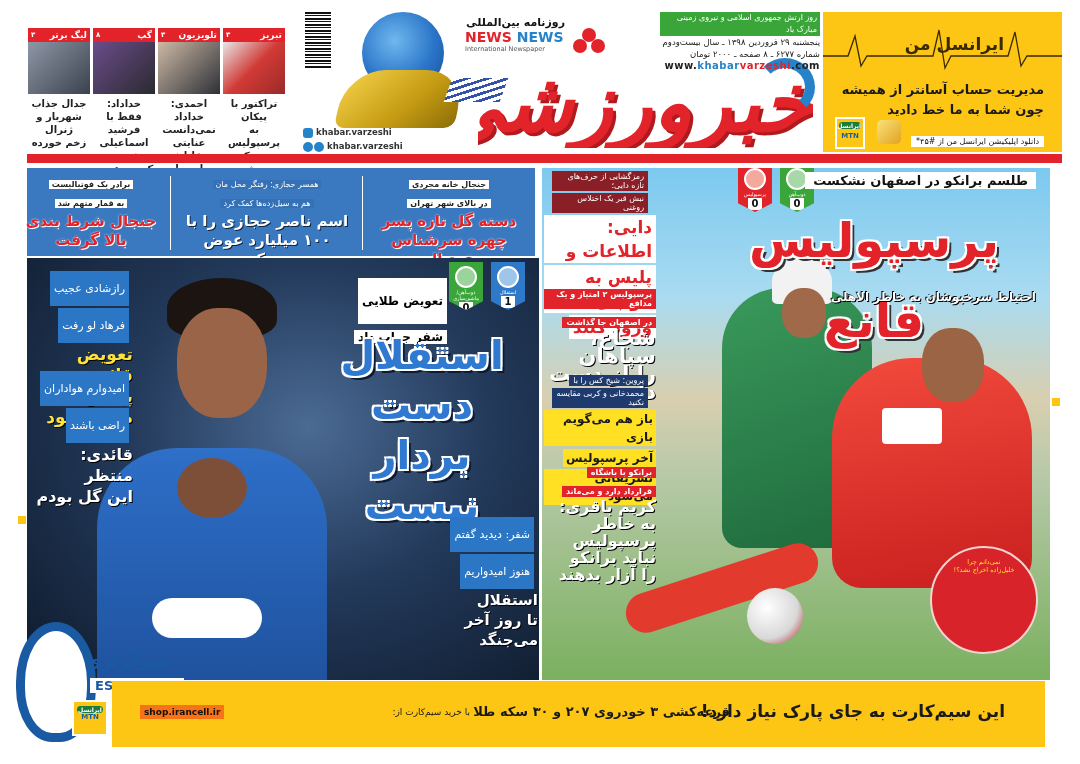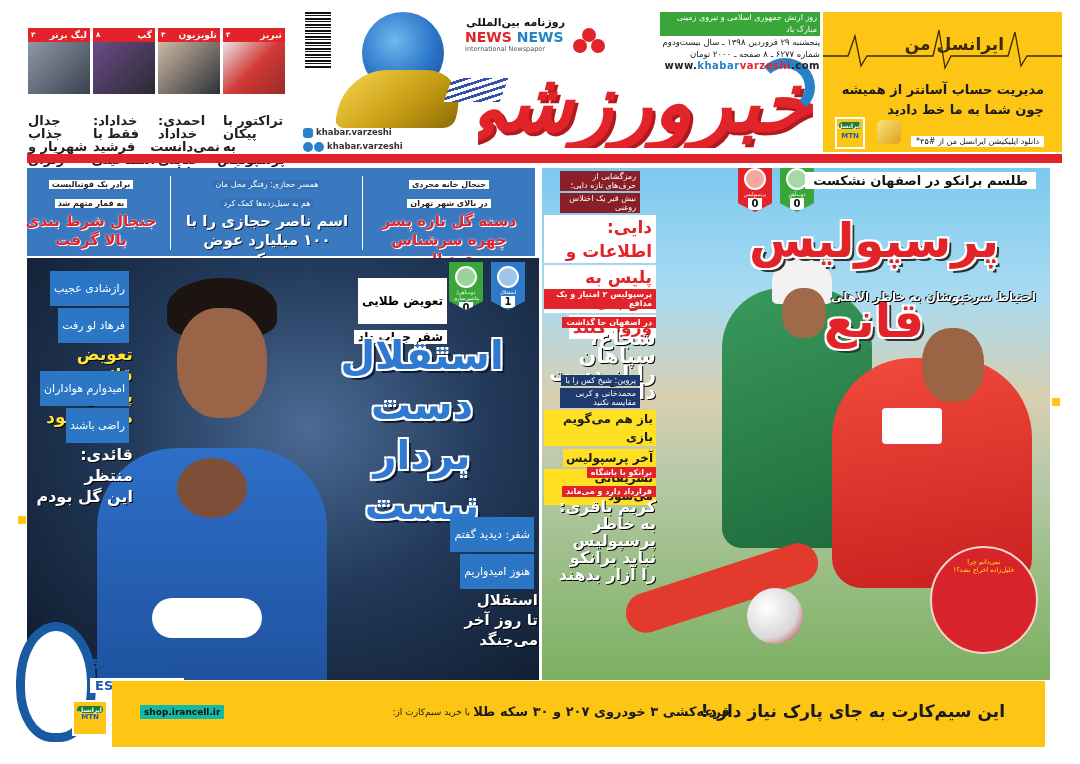--- a/index.html
+++ b/index.html
@@ -6,21 +6,21 @@
 html,body{width:1080px;height:764px;overflow:hidden;background:#fff}
 body{position:relative;font-family:"DejaVu Sans",sans-serif;direction:rtl}
 .abs{position:absolute}
 .redline{position:absolute;height:9px;background:#e3232a}
 
 
 .mini{position:absolute;top:28px;width:62px;height:128px}
 .mini .cap{height:14px;background:#e3232a;color:#fff;font-size:9px;font-weight:bold;display:flex;justify-content:space-between;align-items:center;padding:0 3px}
 .mini .cap .pg{font-size:7px}
 .mini .ph{height:52px;position:relative;overflow:hidden}
-.mini .txt{font-size:13px;line-height:13px;text-align:left;color:#222;font-weight:bold;margin-top:20px}
+.mini .txt{font-size:10px;line-height:13px;text-align:center;color:#222;font-weight:bold;margin-top:3px}
 
 
 .logo-word{font-family:"DejaVu Sans",sans-serif;font-weight:900;font-style:italic;font-size:82px;letter-spacing:-4px;line-height:1}
 .globe{position:absolute;border-radius:50%;background:radial-gradient(circle at 40% 35%,#6fb8ef 0%,#2a74c8 55%,#164a93 100%)}
 .ribbon{position:absolute;background:linear-gradient(135deg,#f6d34a,#c39a12 60%,#8d6e08);transform:skewX(-12deg);border-radius:40px 40px 10px 10px}
 
 .infobox{position:absolute;font-size:8.5px;color:#222;line-height:12px;text-align:right}
 .infobox .green{background:#3aa63a;color:#fff;padding:0 3px;font-size:8px;display:inline-block}
 .infobox .url{direction:ltr;font-weight:bold;font-size:10px;letter-spacing:.5px;color:#222}
 .infobox .url .b{color:#2683c9}
@@ -47,32 +47,32 @@
 
 
 .lphoto{position:absolute;left:27px;top:258px;width:512px;height:422px;background:radial-gradient(ellipse at 55% 40%,#4b6b94 0%,#233a5b 45%,#0e1a2b 100%);overflow:hidden}
 .tag-blue{display:inline-block;background:#2c77c5;color:#fff;font-size:11px;padding:11px 4px;margin:1px 4px}
 .big-yellow{color:#ffe23a;font-weight:900;font-size:17px;line-height:21px;text-shadow:1px 1px 0 #000}
 .big-white{color:#fff;font-weight:900;font-size:16px;line-height:21px;text-shadow:1px 1px 0 #000}
 
 
 .rphoto{position:absolute;left:542px;top:168px;width:508px;height:512px;background:linear-gradient(180deg,#7cc9ef 0%,#a9dbf1 25%,#d8cfb0 45%,#b7c9a8 60%,#7ab05f 100%);overflow:hidden}
 .redkick{display:inline-block;background:#e3232a;color:#fff;font-size:8px;padding:1px 4px;margin:1px 0;font-weight:bold}
-.darkkick{display:inline-block;background:#1f3b6e;color:#fff;font-size:8px;padding:1px 4px;margin:1px 16px}
+.darkkick{display:inline-block;background:#1f3b6e;color:#fff;font-size:8px;padding:1px 4px;margin:1px 8px}
 .whitebox-red{display:inline-block;background:#fff;color:#e3232a;font-weight:900;font-size:17px;padding:0 4px;line-height:24px;margin:1px 0}
 .yl{display:inline-block;background:#ffe023;color:#1a1a1a;font-weight:900;font-size:12px;padding:0 3px;line-height:18px;margin:1px 0}
 
 .badge{position:absolute;width:34px;height:48px;clip-path:polygon(0 0,100% 0,100% 82%,50% 100%,0 82%);text-align:center}
 .badge .crest{width:22px;height:22px;border-radius:50%;margin:4px auto 0;border:2px solid #fff}
 .badge .nm{font-size:5px;color:#fff;margin-top:1px}
 .badge .sc{width:14px;height:12px;background:#fff;margin:1px auto 0;font-size:10px;font-weight:bold;color:#111;line-height:12px}
 
 
 .bottomband{position:absolute;left:112px;top:681px;width:933px;height:66px;background:#fdc514}
-.shop{position:absolute;background:#14b8a6;font-size:9px;font-weight:bold;direction:ltr;padding:2px 4px;color:#111}
+.shop{position:absolute;background:#f97316;font-size:9px;font-weight:bold;direction:ltr;padding:2px 4px;color:#111}
 </style>
 </head>
 <body>
 
 <div>
   <div class="mini" style="left:28px">
     <div class="cap">
         <span>لیگ برتر</span>
         <span class="pg">۳</span>
       </div>

